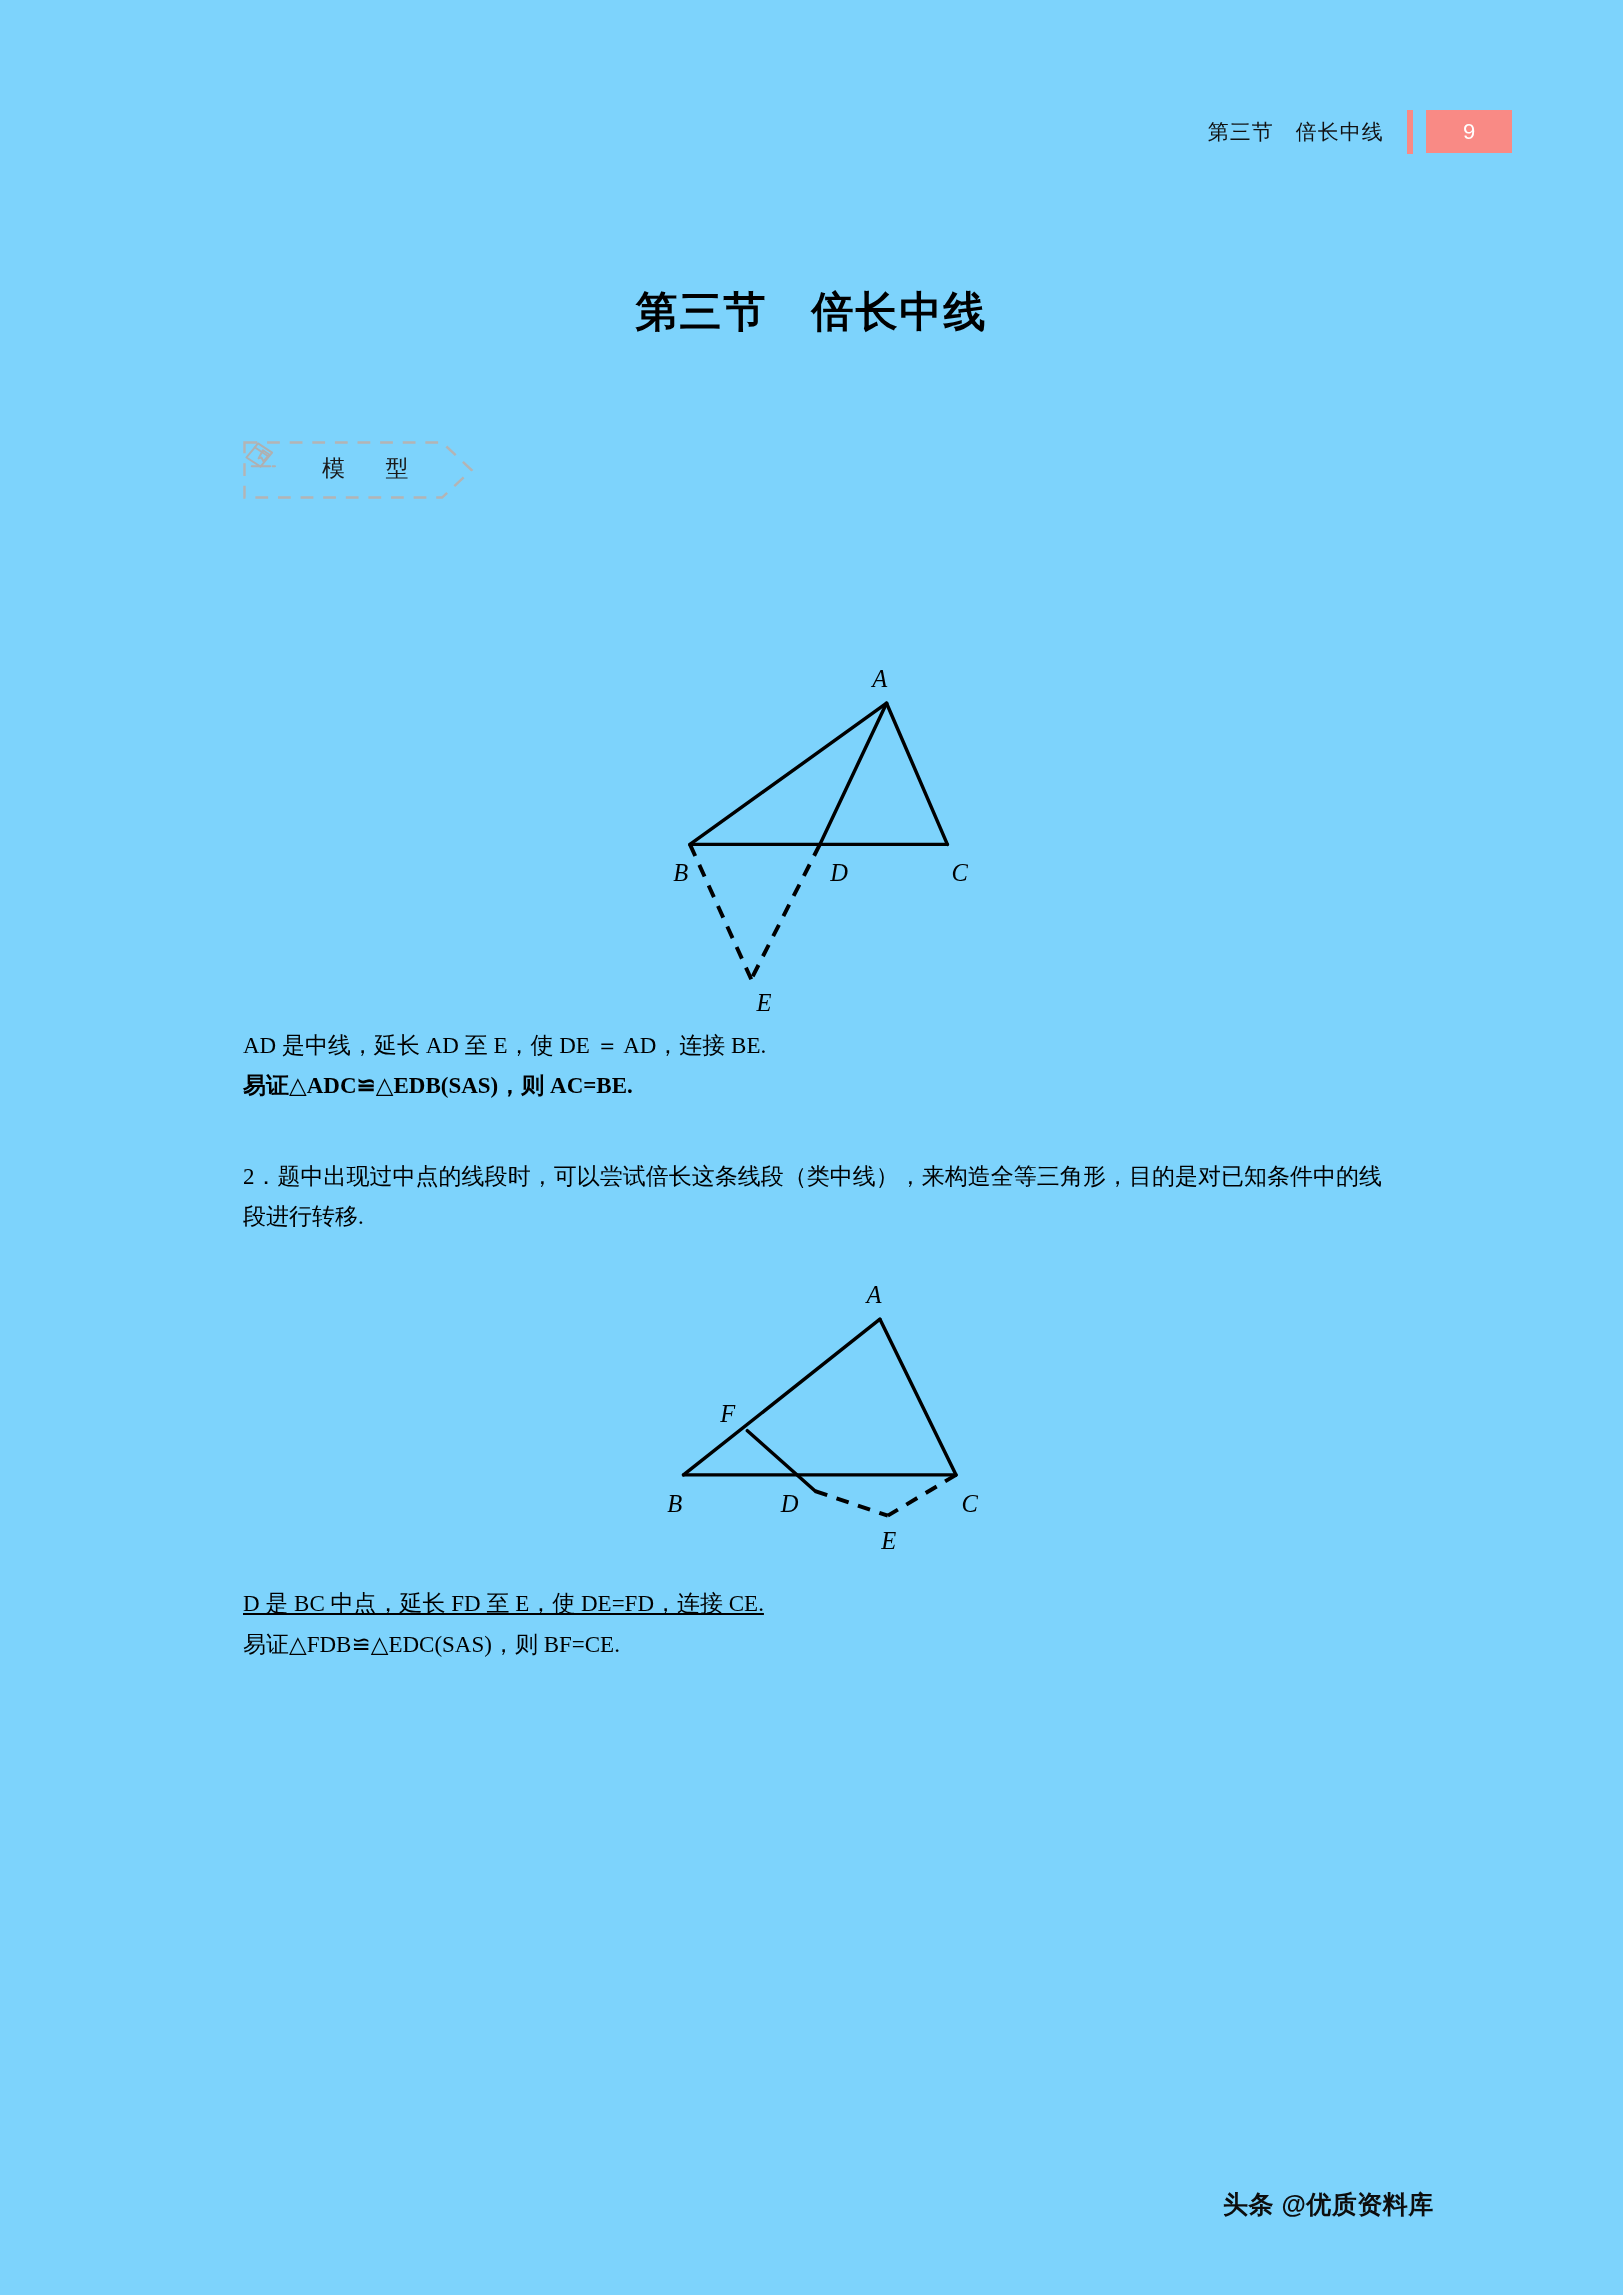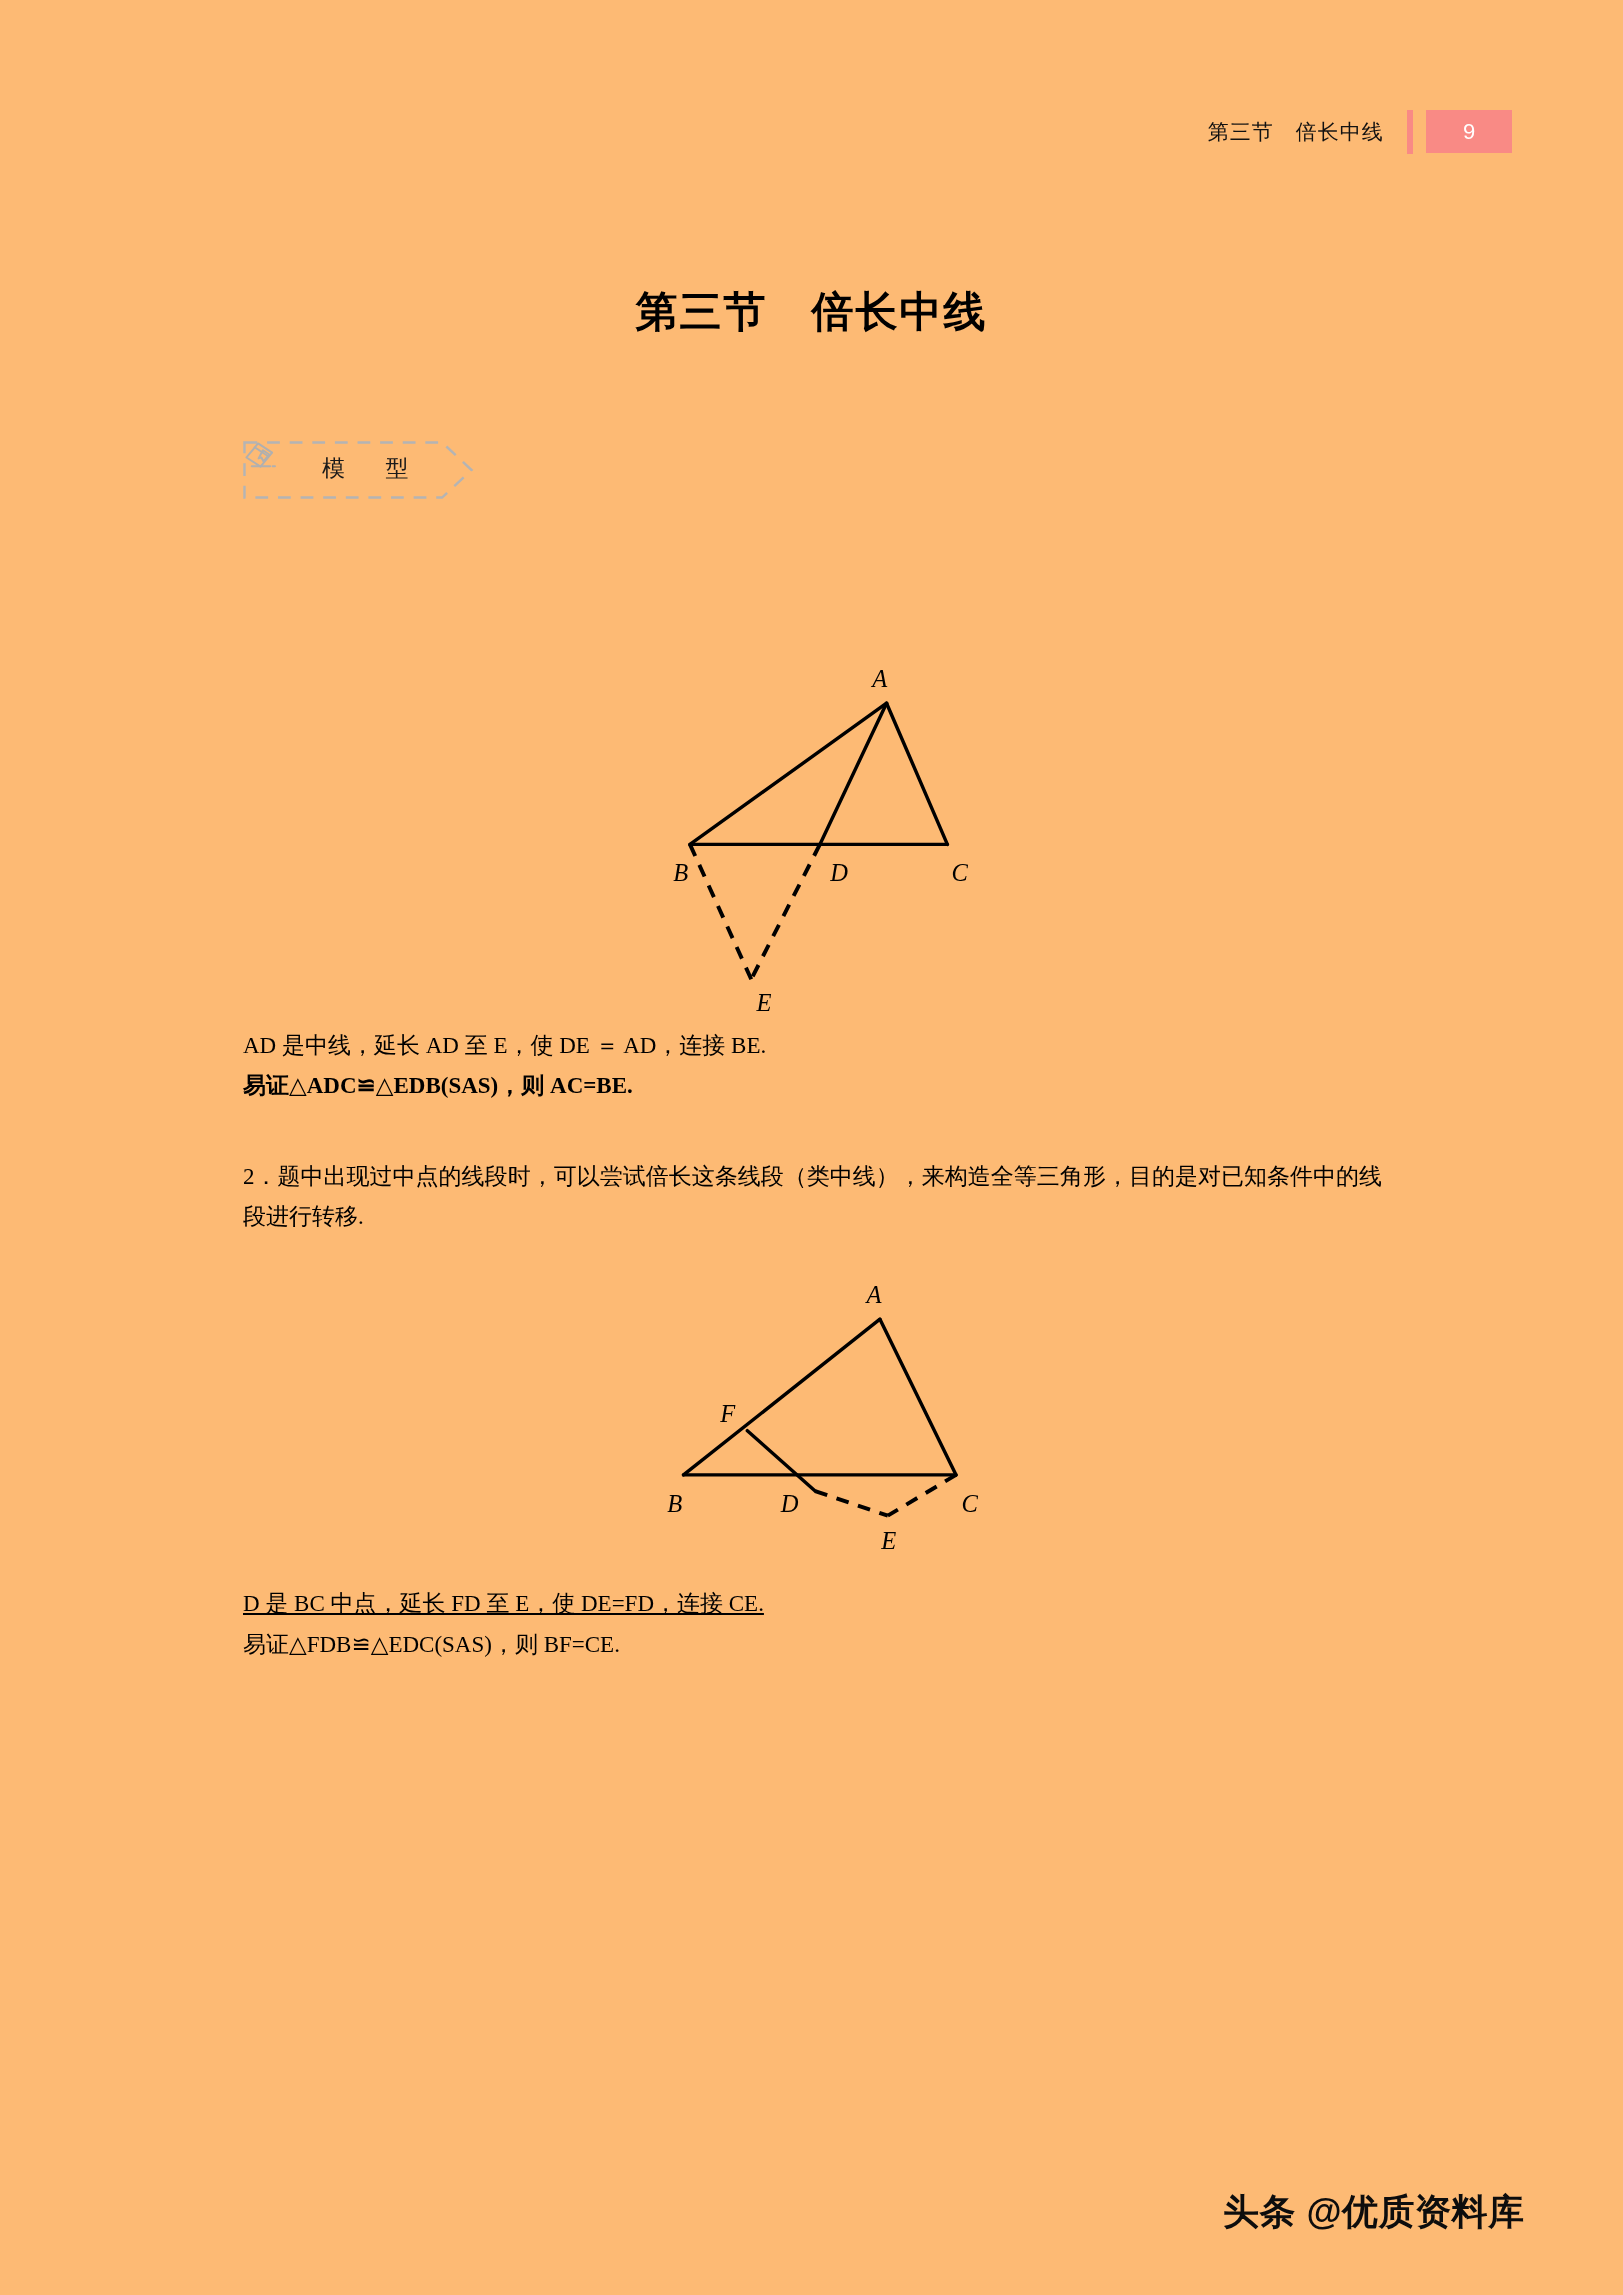--- a/index.html
+++ b/index.html
@@ -9,21 +9,21 @@
     background: #ffffff;
   }
   body {
     font-family: "Liberation Serif", "DejaVu Serif", serif;
     color: #000000;
   }
   #page {
     position: relative;
     width: 1623px;
     height: 2295px;
-    background: #fdba74;
+    background: #7dd3fc;
     overflow: hidden;
   }
 
   
   .running-header {
     position: absolute;
     top: 109px;
     right: 111px;
     display: flex;
     align-items: center;
@@ -135,21 +135,21 @@
     fill: #000000;
   }
 
   
   .watermark {
     position: absolute;
     left: 1223px;
     top: 2188px;
     font-family: "Liberation Sans", "DejaVu Sans", sans-serif;
     font-weight: bold;
-    font-size: 36px;
+    font-size: 25px;
     color: #0d0d0d;
     white-space: pre;
     letter-spacing: 0.5px;
   }
 </style>
 </head>
 <body>
 
 <div id="page">
 

